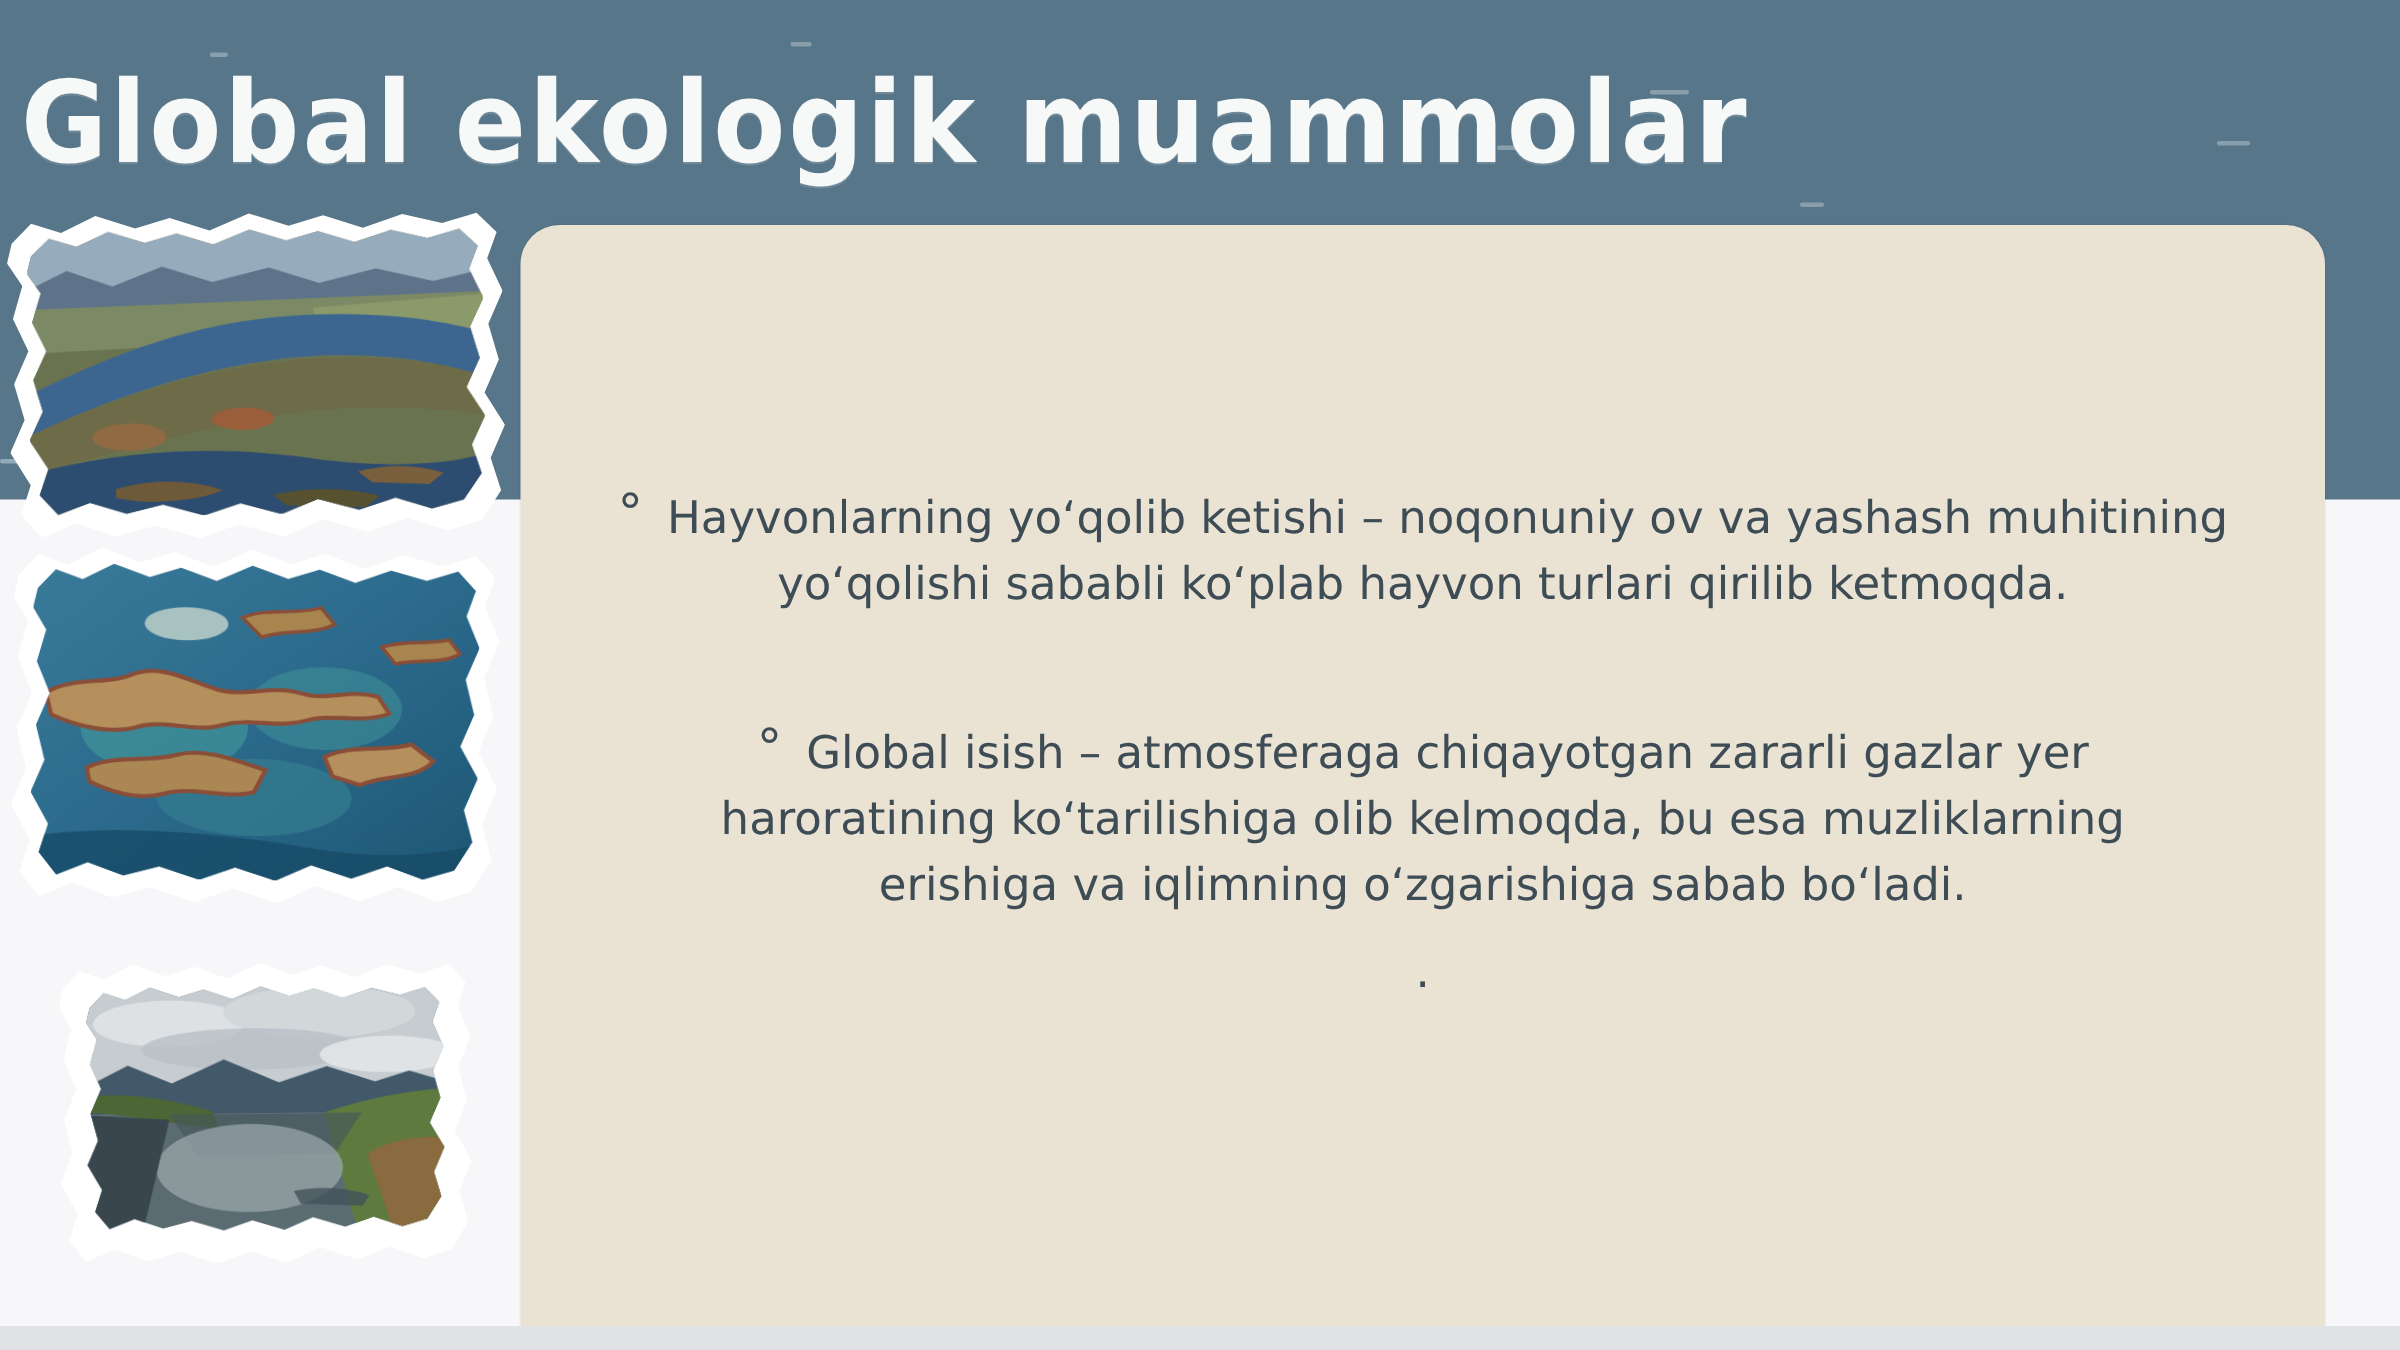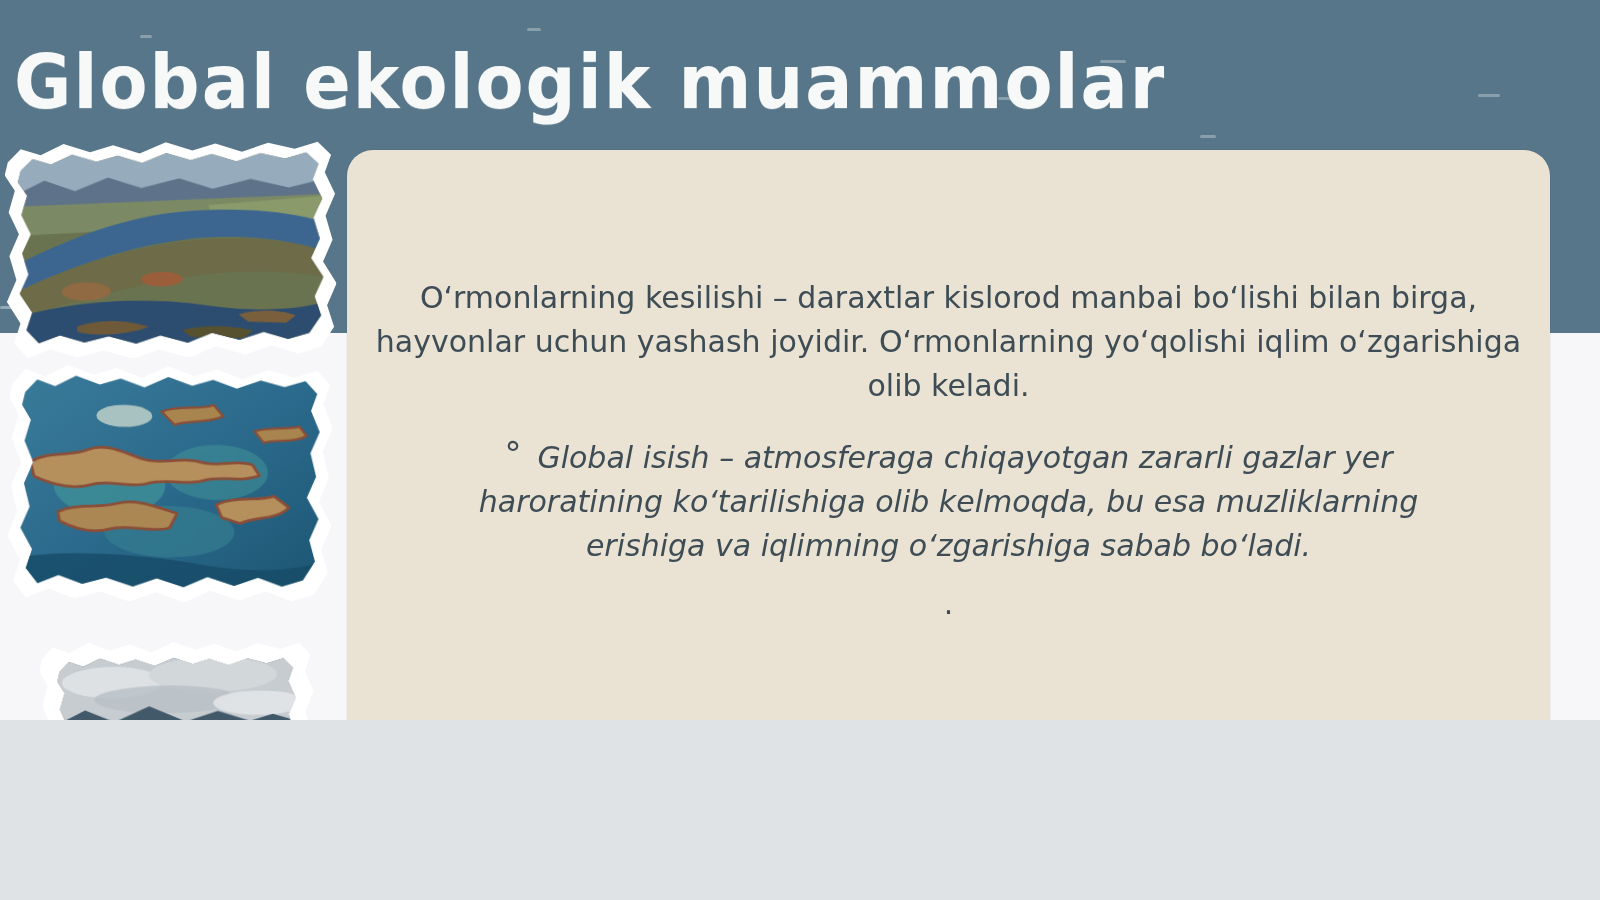--- a/index.html
+++ b/index.html
@@ -2,21 +2,21 @@
 <html style="--header-bg: #587689; --page-bg: #f7f7f9; --panel-bg: #eae2d3; --title-color: #f6f9f8; --body-text: #3e4d55;"><head>
 <meta charset="utf-8">
 <style>
   * { margin: 0; padding: 0; box-sizing: border-box; }
   html, body { background: #dfe3e6; }
   body { font-family: "DejaVu Sans", "Liberation Sans", sans-serif; }
 
   .slide {
     position: relative;
     width: 1600px;
-    height: 720px;
+    height: 884px;
     overflow: hidden;
     background: var(--page-bg, #f7f7f9);
   }
 
   
   .header-band {
     position: absolute;
     left: 0; top: 0;
     width: 1600px; height: 333px;
     background: var(--header-bg, #587689);
@@ -63,21 +63,21 @@
     width: 100%;
     text-align: center;
     color: var(--body-text, #3e4d55);
     font-size: 30px;
     line-height: 44px;
   }
   .para { margin: 0 auto; }
   .para.intro  { max-width: 1175px; }
   .para.b0     { max-width: 1110px; }
   .para.b1     { max-width: 1150px; margin-top: 44px; }
-  .para.b2     { max-width: 1030px; margin-top: 24px; font-style: italic; }
+  .para.b2     { max-width: 1030px; margin-top: 65px; }
   .marker {
     display: inline-block;
     font-size: 34px;
     margin-right: 16px;
     vertical-align: 2px;
   }
   .trailing { margin-top: 14px; font-size: 30px; }
 
   
   .photo {
@@ -122,21 +122,21 @@
     <div class="speck s3"></div>
     <div class="speck s4"></div>
     <div class="speck s5"></div>
     <div class="speck s6"></div>
     <div class="speck s7"></div>
     <div class="speck s8"></div>
   </div>
 
   <div class="panel">
     <div class="panel-text">
-      <p class="para intro">O‘rmonlarning kesilishi – daraxtlar kislorod manbai bo‘lishi bilan birga, hayvonlar uchun yashash joyidir. O‘rmonlarning yo‘qolishi iqlim o‘zgarishiga olib keladi.</p>
+      <p class="para b1"><span class="marker">°</span><span>Hayvonlarning yo‘qolib ketishi – noqonuniy ov va yashash muhitining yo‘qolishi sababli ko‘plab hayvon turlari qirilib ketmoqda.</span></p>
       <p class="para b2"><span class="marker">°</span><span>Global isish – atmosferaga chiqayotgan zararli gazlar yer haroratining ko‘tarilishiga olib kelmoqda, bu esa muzliklarning erishiga va iqlimning o‘zgarishiga sabab bo‘ladi.</span></p>
       <p class="trailing">.</p>
     </div>
   </div>
 
   <figure class="photo p1" aria-label="aerial-river-landscape">
     <div class="photo-inner">
       <svg viewBox="0 0 320 210" preserveAspectRatio="none">
         <rect width="320" height="210" fill="#6a7350"></rect>
         <rect width="320" height="58" fill="#96abbc"></rect>

